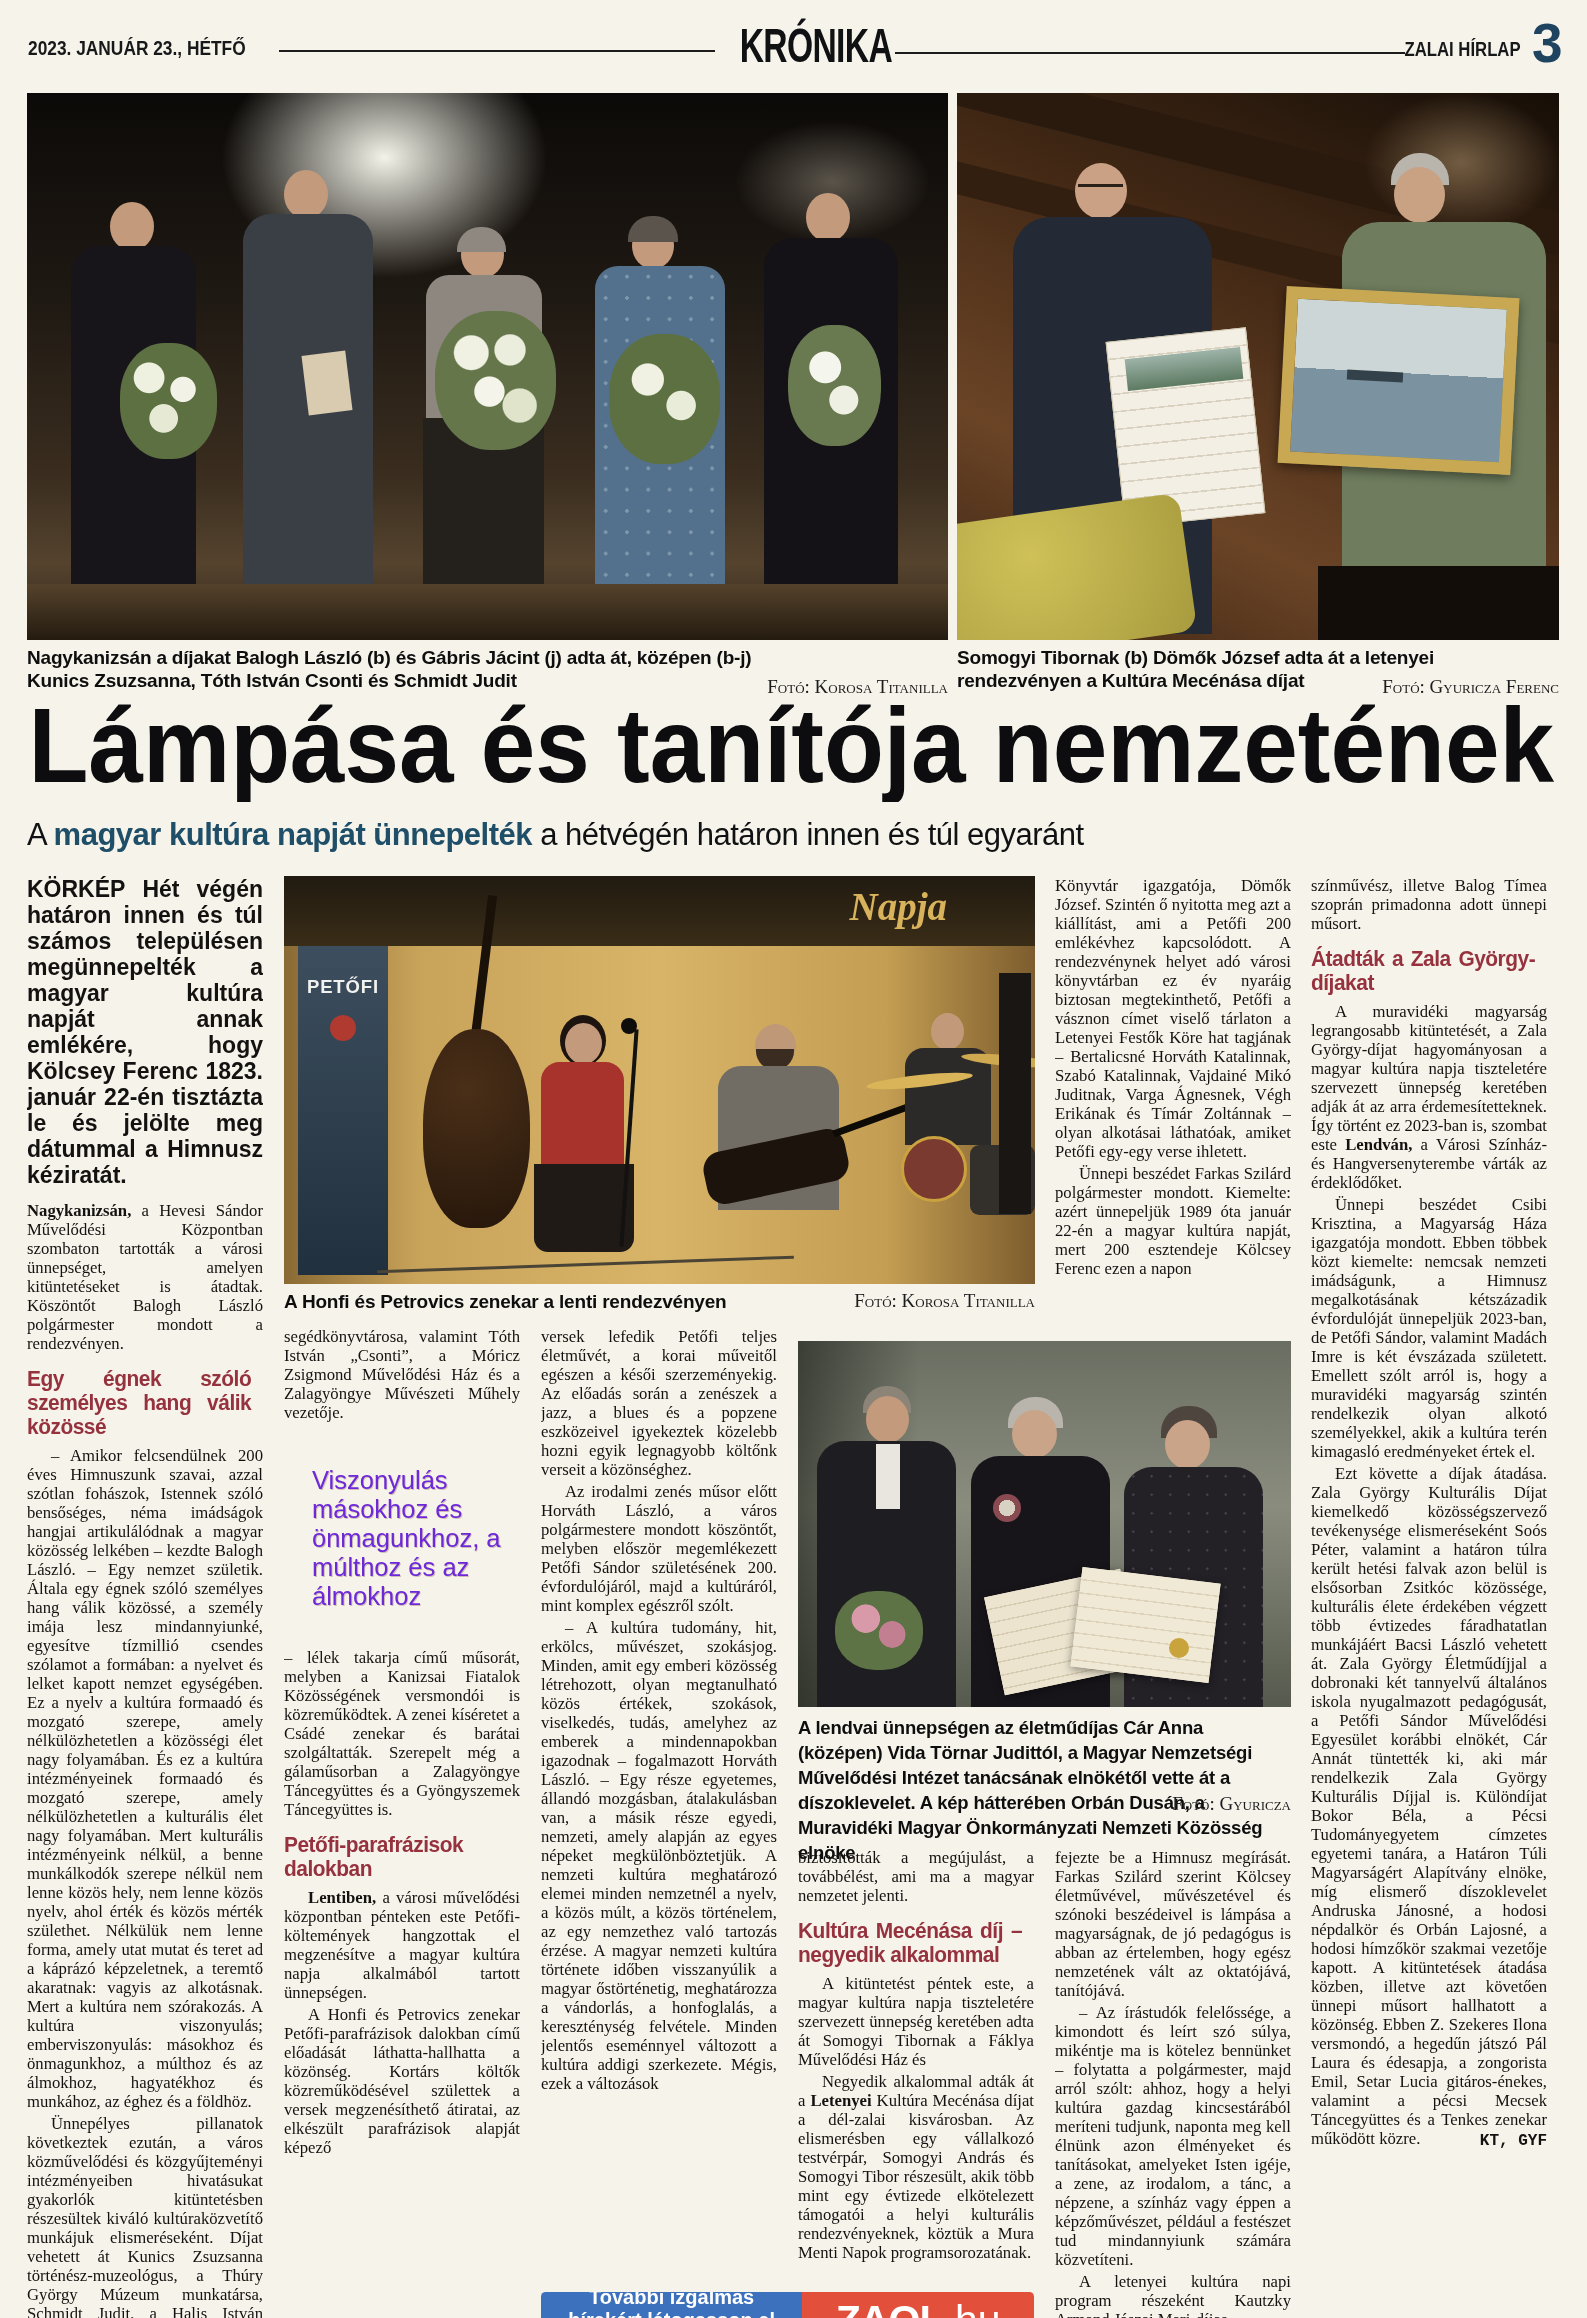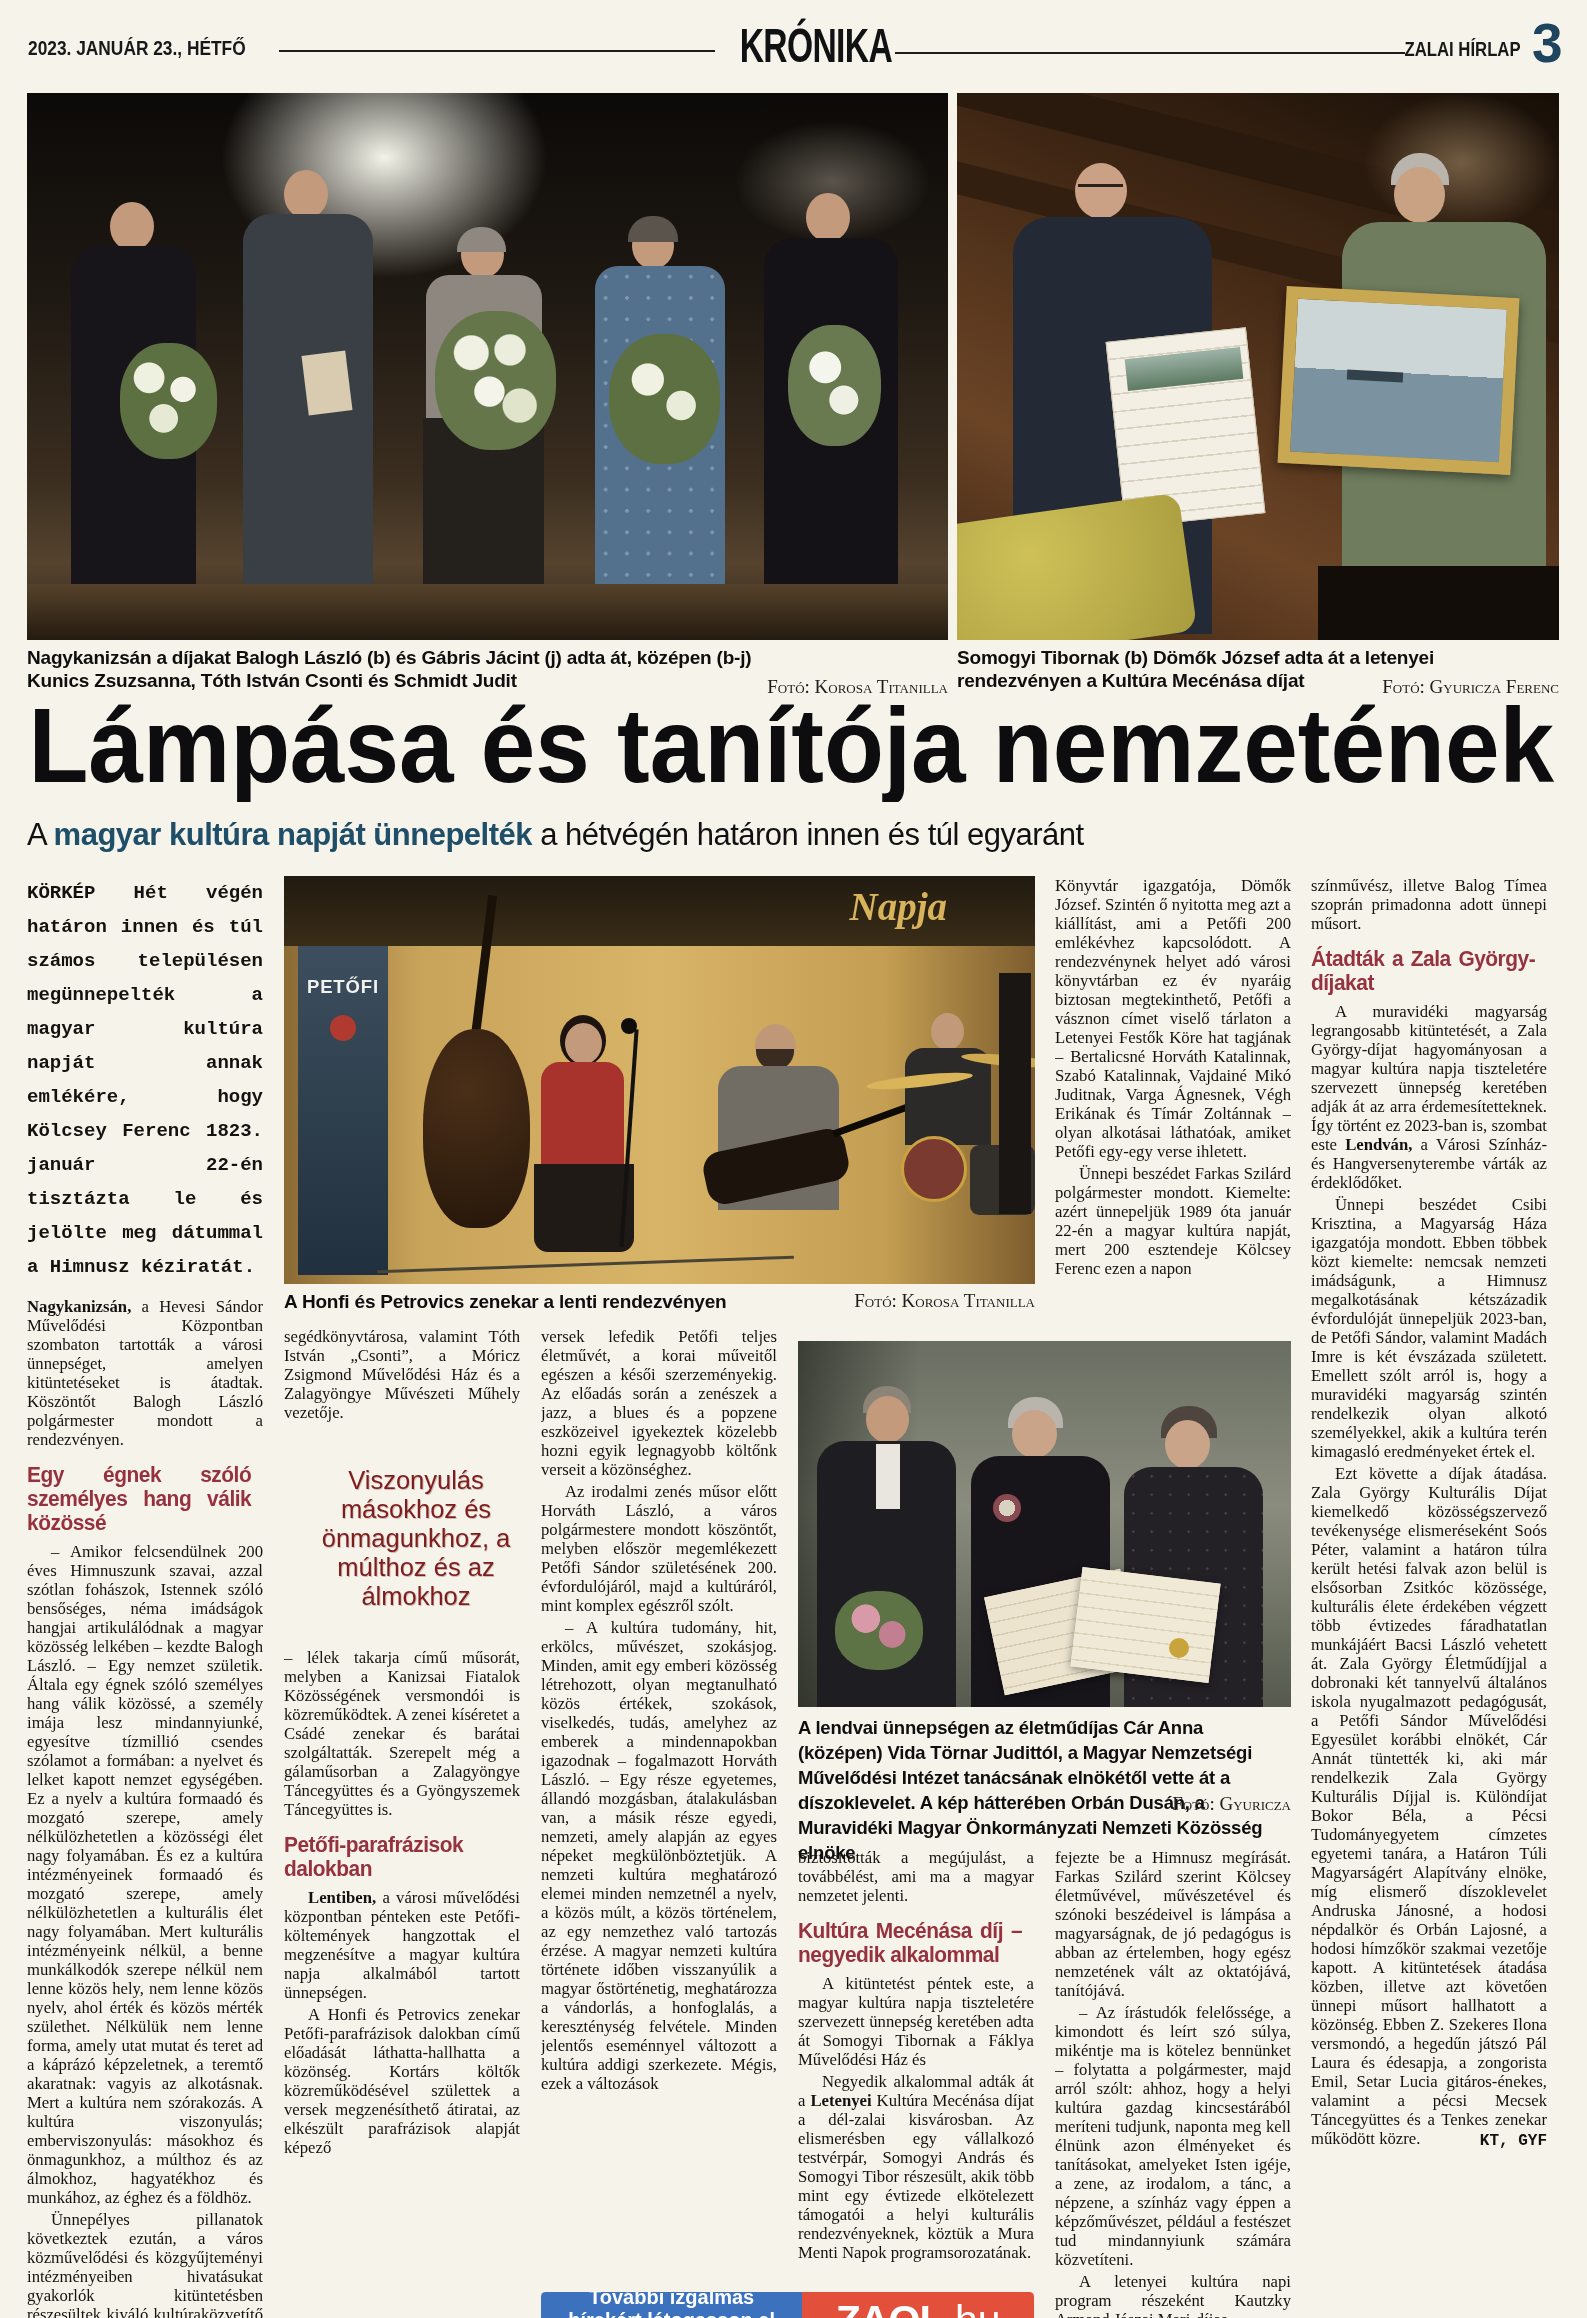--- a/index.html
+++ b/index.html
@@ -30,25 +30,25 @@
   .credit{font-variant:small-caps;font-family:"Liberation Serif",serif;font-size:19px;color:#1c1c1c;white-space:nowrap;}
 
   
   .subhead{font-family:"Liberation Sans",sans-serif;font-size:31px;white-space:nowrap;letter-spacing:-0.5px;color:#101112;}
   .subhead .hl{color:#1f4e68;font-weight:bold;}
 
   
   .col{text-align:justify;font-size:16.7px;line-height:19px;overflow:hidden;}
   .col p{margin:0 0 2.8px 0;}
   .col p.ind{text-indent:24px;}
-  .lead{font-family:Liberation Mono, monospace;font-weight:bold;font-size:19px;line-height:34px;margin-bottom:13px !important;}
+  .lead{font-family:Liberation Sans, sans-serif;font-weight:bold;font-size:23px;line-height:26px;margin-bottom:13px !important;}
   .redhead{font-family:"Liberation Sans",sans-serif;font-weight:bold;font-size:22px;line-height:24px;
            color:#96323e;margin:14px 0 7.4px 0 !important;transform:scaleX(.95);transform-origin:left;letter-spacing:-0.5px;}
-  .quote{font-family:"Liberation Sans",sans-serif;color:#7f1d1d;font-size:25.5px;line-height:29px;
-         text-align:center;margin:44px 0 37px 0 !important;padding-left:28px;text-shadow:0.9px 0.9px 0 rgba(90,20,25,.25);}
+  .quote{font-family:"Liberation Sans",sans-serif;color:#6d28d9;font-size:25.5px;line-height:29px;
+         text-align:left;margin:44px 0 37px 0 !important;padding-left:28px;text-shadow:0.9px 0.9px 0 rgba(90,20,25,.25);}
   .sigline{text-align:right;font-family:Liberation Mono, monospace;font-weight:bold;font-size:16px;margin-top:-19px;}
 
   
   .ad{display:flex;border-radius:4.6px;overflow:hidden;}
   .ad-left{background:#3b71bd;color:#fff;flex:0 0 53%;display:flex;align-items:center;justify-content:center;
            font-family:"Liberation Sans",sans-serif;font-weight:bold;font-size:20px;line-height:23px;text-align:center;padding:0 14px;box-sizing:border-box;}
   .ad-right{background:#e2503c;color:#fff;flex:1;display:flex;align-items:center;justify-content:center;
            font-family:"Liberation Sans",sans-serif;font-size:41px;white-space:nowrap;}
   .ad-right .b{font-weight:bold;letter-spacing:-0.9px;}
   .ad-right .l{font-weight:normal;}

